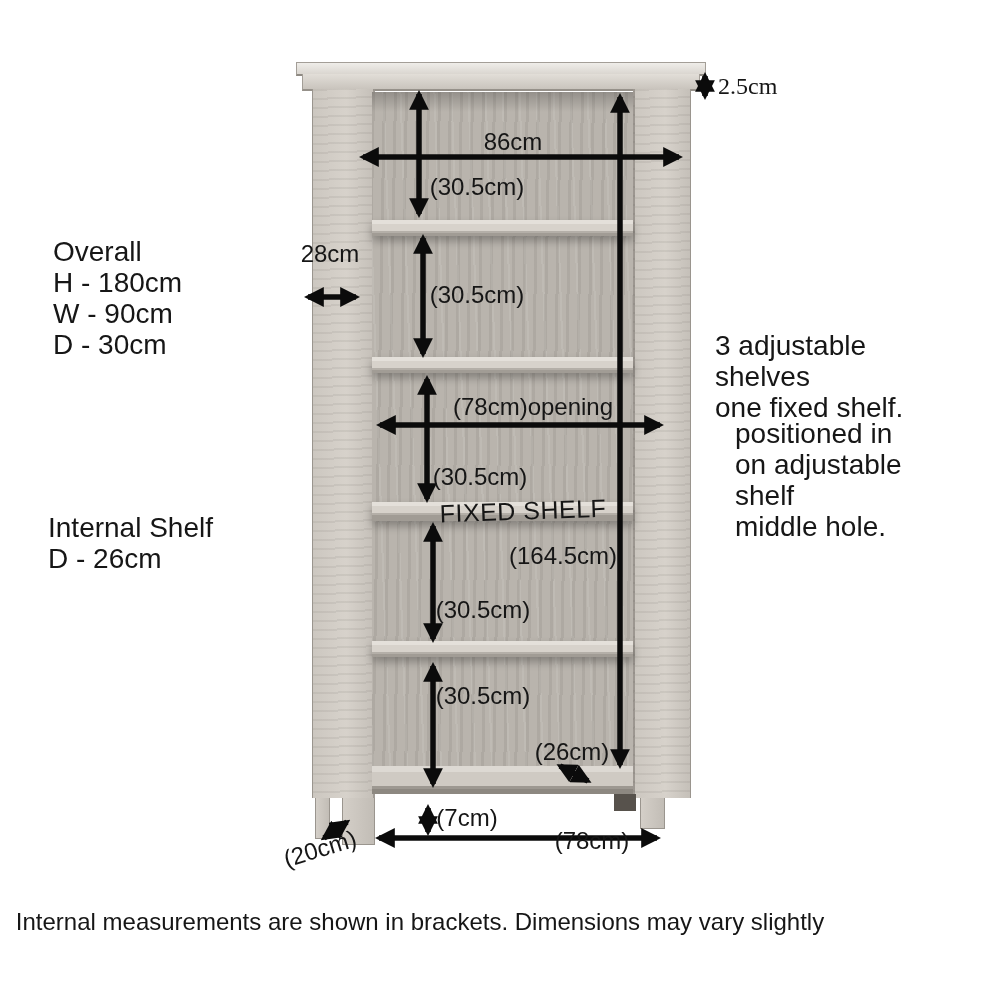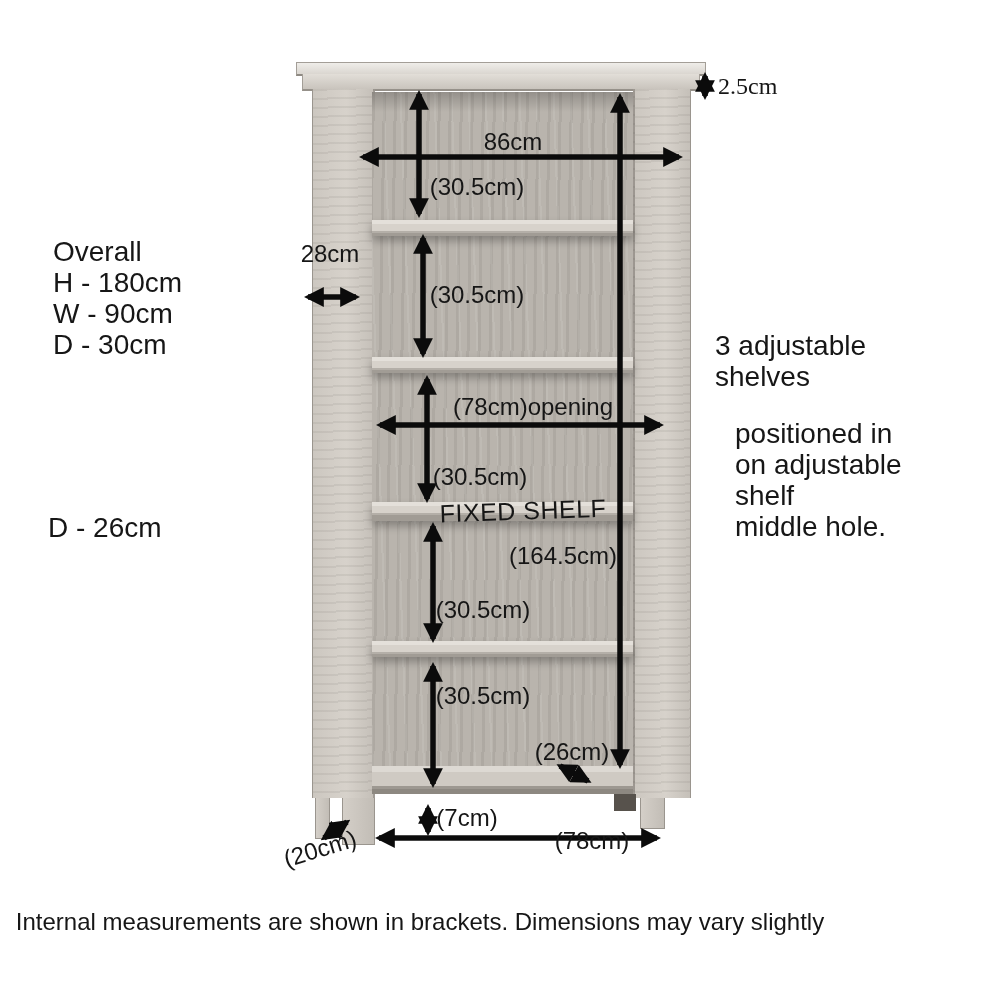--- a/index.html
+++ b/index.html
@@ -138,25 +138,27 @@
   <div class="lab lab-leg-depth" style="left:320px;top:849px;">(20cm)</div>
 
   <div class="tblock block-overall">
     <div>Overall</div>
     <div>H - 180cm</div>
     <div>W - 90cm</div>
     <div>D - 30cm</div>
   </div>
 
   <div class="tblock block-internal">
+    <div>Internal Shelf</div>
     <div>D - 26cm</div>
   </div>
 
   <div class="tblock block-note1">
     <div>3 adjustable shelves</div>
+    <div>one fixed shelf.</div>
   </div>
 
   <div class="tblock block-note2">
     <div>positioned in</div>
     <div>on adjustable shelf</div>
     <div>middle hole.</div>
   </div>
 
   <div class="footer">
     <div>Internal measurements are shown in brackets. Dimensions may vary slightly</div>

